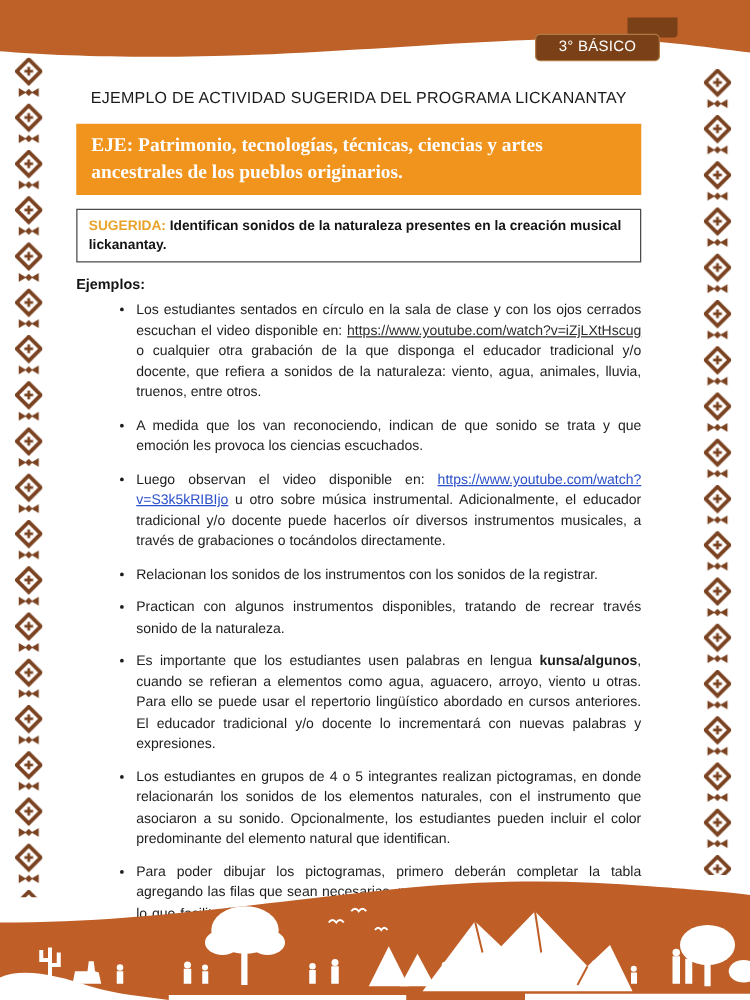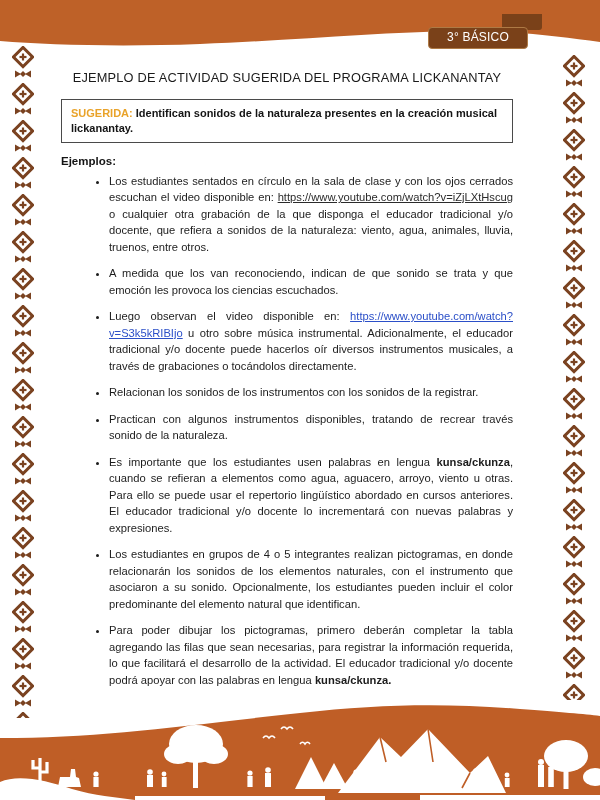--- a/index.html
+++ b/index.html
@@ -73,34 +73,35 @@
         <polygon points="19,24.5 13,28 19,31.5" fill="#7A4220"></polygon>
         <rect x="8.9" y="25.9" width="4.2" height="4.2" fill="#7A4220" transform="rotate(45 11 28)"></rect>
       </pattern>
     </defs>
     <rect width="22" height="645" fill="url(#apatR)"></rect>
   </svg>
 
   <div class="content">
     <h1 class="title">EJEMPLO DE ACTIVIDAD SUGERIDA DEL PROGRAMA LICKANANTAY</h1>
 
+    <div class="eje-box">EJE: Patrimonio, tecnologías, técnicas, ciencias y artes ancestrales de los pueblos originarios.</div>
 
     <div class="activity-box">
       <span class="activity-label">SUGERIDA:</span><span>Identifican sonidos de la naturaleza presentes en la creación musical lickanantay.</span>
     </div>
 
     <p class="examples-heading">Ejemplos:</p>
 
     <ul class="examples">
         <li>Los estudiantes sentados en círculo en la sala de clase y con los ojos cerrados escuchan el video disponible en: <a class="link-dark">https://www.youtube.com/watch?v=iZjLXtHscug</a> o cualquier otra grabación de la que disponga el educador tradicional y/o docente, que refiera a sonidos de la naturaleza: viento, agua, animales, lluvia, truenos, entre otros.</li>
         <li>A medida que los van reconociendo, indican de que sonido se trata y que emoción les provoca los ciencias escuchados.</li>
         <li>Luego observan el video disponible en: <a class="link-blue">https://www.youtube.com/watch?v=S3k5kRIBIjo</a> u otro sobre música instrumental. Adicionalmente, el educador tradicional y/o docente puede hacerlos oír diversos instrumentos musicales, a través de grabaciones o tocándolos directamente.</li>
         <li>Relacionan los sonidos de los instrumentos con los sonidos de la registrar.</li>
         <li>Practican con algunos instrumentos disponibles, tratando de recrear través sonido de la naturaleza.</li>
-        <li>Es importante que los estudiantes usen palabras en lengua <span class="b">kunsa/ckunza</span>, cuando se refieran a elementos como agua, aguacero, arroyo, viento u otras. Para ello se puede usar el repertorio lingüístico abordado en cursos anteriores. El educador tradicional y/o docente lo incrementará con nuevas palabras y expresiones.</li>
+        <li>Es importante que los estudiantes usen palabras en lengua <span class="b">kunsa/algunos</span>, cuando se refieran a elementos como agua, aguacero, arroyo, viento u otras. Para ello se puede usar el repertorio lingüístico abordado en cursos anteriores. El educador tradicional y/o docente lo incrementará con nuevas palabras y expresiones.</li>
         <li>Los estudiantes en grupos de 4 o 5 integrantes realizan pictogramas, en donde relacionarán los sonidos de los elementos naturales, con el instrumento que asociaron a su sonido. Opcionalmente, los estudiantes pueden incluir el color predominante del elemento natural que identifican.</li>
         <li>Para poder dibujar los pictogramas, primero deberán completar la tabla agregando las filas que sean necesarias, para registrar la información requerida, lo que facilitará el desarrollo de la actividad. El educador tradicional y/o docente podrá apoyar con las palabras en lengua <span class="b">kunsa/ckunza.</span></li>
       </ul>
   </div>
 
   <svg class="landscape" width="600" height="100" viewBox="0 0 600 100">
 
     <path d="M0,38 C100,38 180,26 300,13 C380,4 445,3 520,9 C560,12 585,14 600,16 L600,100 L0,100 Z" fill="#BF5E26"></path>
 
     <path d="M0,100 L0,82 C18,74 45,80 72,89 C95,96 115,97 135,100 Z" fill="#fff"></path>

